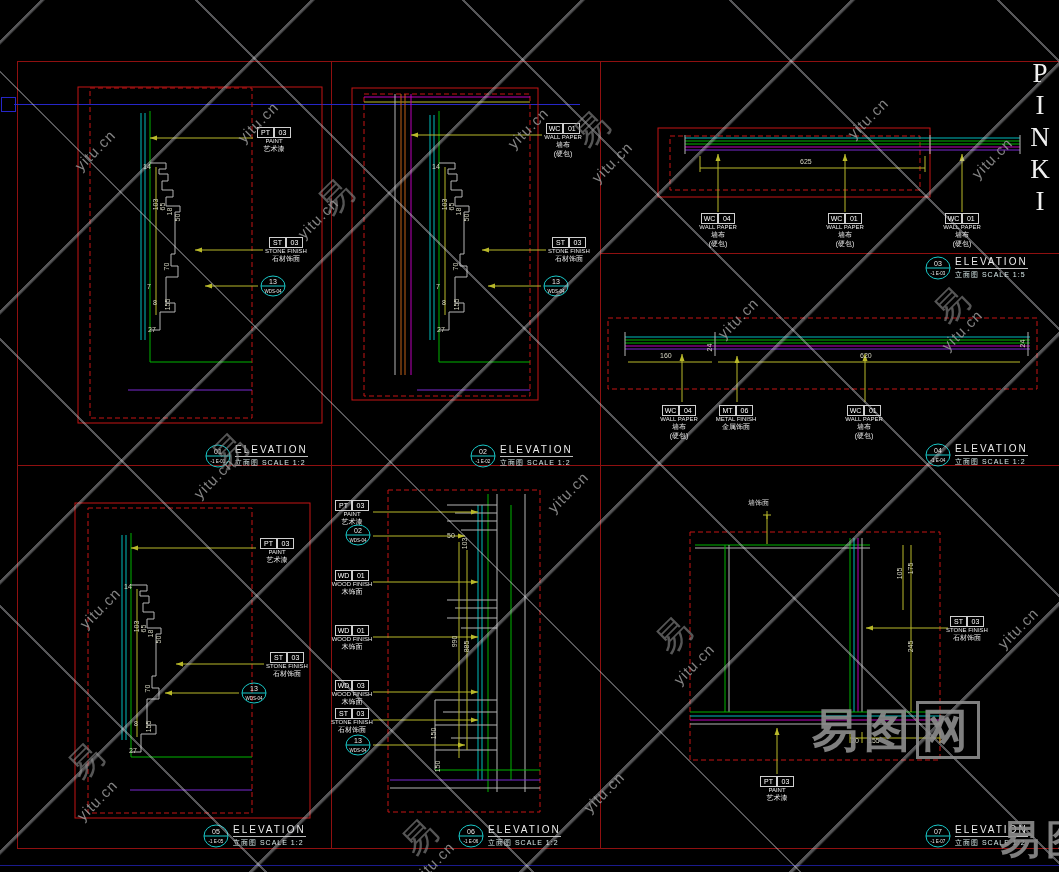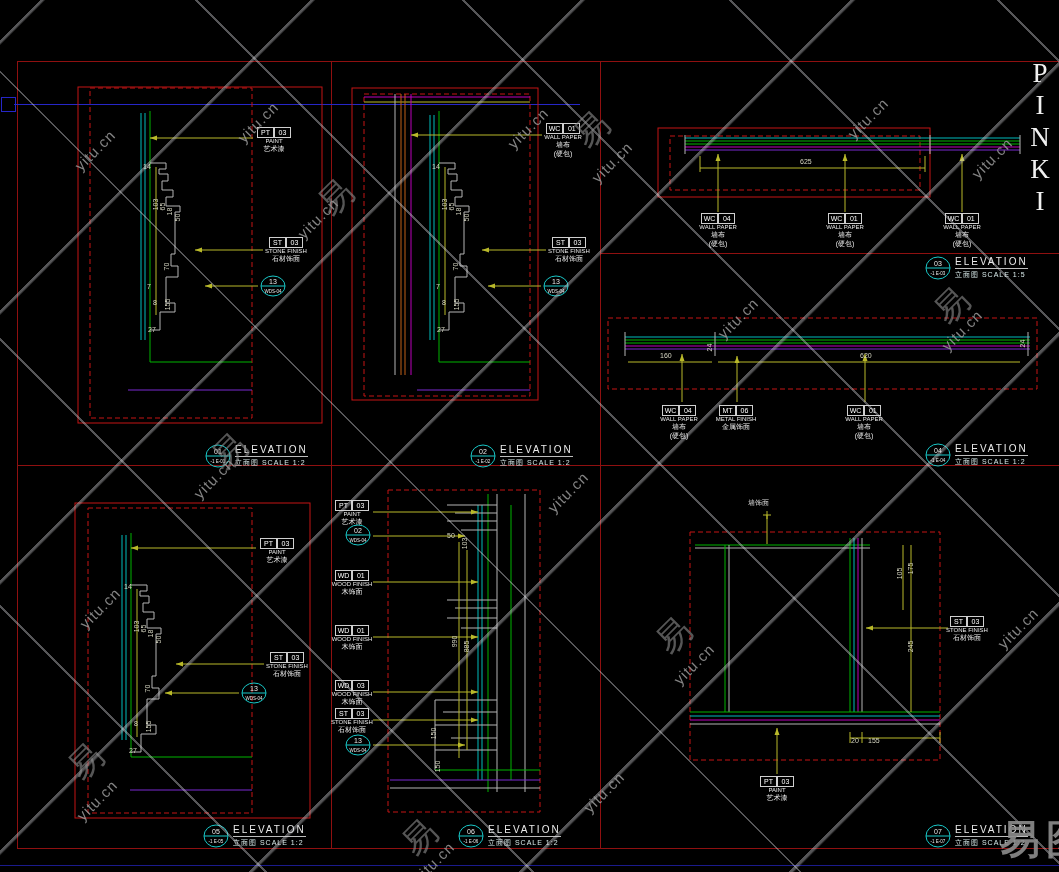--- a/index.html
+++ b/index.html
@@ -595,18 +595,21 @@
   <span class="wm" style="left:434px;top:862px">yitu.cn</span>
   <span class="wm" style="left:97px;top:800px">yitu.cn</span>
   <span class="wm" style="left:604px;top:792px">yitu.cn</span>
   <span class="wmc" style="left:592px;top:130px">易</span>
   <span class="wmc" style="left:336px;top:198px">易</span>
   <span class="wmc" style="left:230px;top:452px">易</span>
   <span class="wmc" style="left:86px;top:762px">易</span>
   <span class="wmc" style="left:674px;top:636px">易</span>
   <span class="wmc" style="left:420px;top:838px">易</span>
   <span class="wmc" style="left:952px;top:306px">易</span>
+  <div class="wmsite" style="left:812px;top:700px">
+    <span>易图</span><span class="boxed">网</span>
+  </div>
   <div class="wmsite" style="left:1000px;top:812px;font-size:40px">
     <span>易图</span>
   </div>
 
   <div class="brand">PINKI</div>
 </div>
 
 </body></html>

